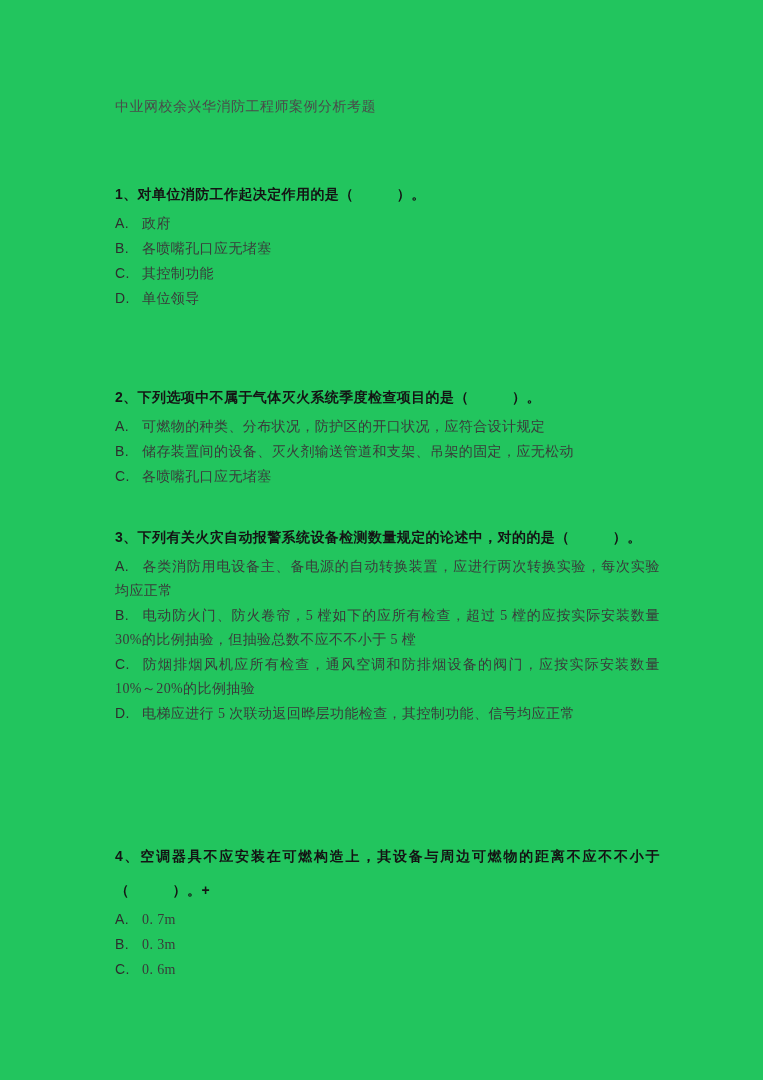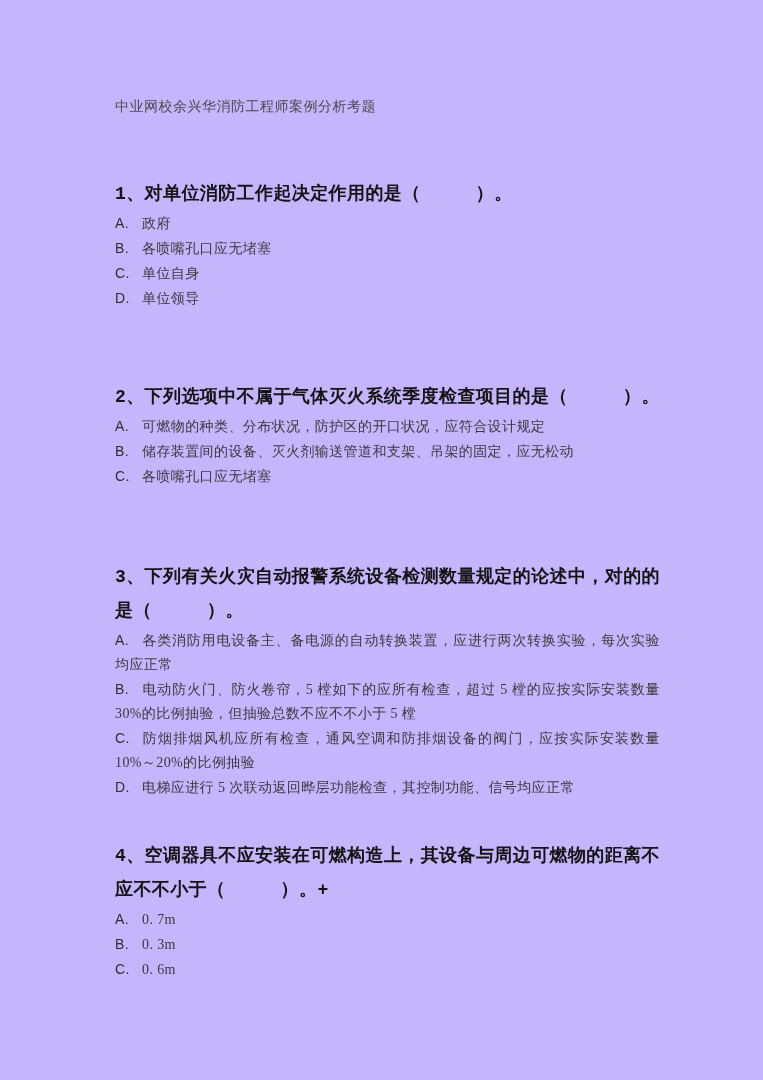--- a/index.html
+++ b/index.html
@@ -4,21 +4,21 @@
 <style>
   html, body {
     margin: 0;
     padding: 0;
     background: #ffffff;
   }
   .page {
     position: relative;
     width: 763px;
     height: 1080px;
-    background: #c4b5fd;
+    background: #22c55e;
     overflow: hidden;
     font-family: "Liberation Serif", serif;
   }
   .abs { position: absolute; left: 115px; width: 545px; margin: 0; }
   .doc-title {
     top: 97px;
     font-family: "Liberation Serif", serif;
     font-size: 14px;
     line-height: 20px;
     color: #4a4a4a;
@@ -29,27 +29,27 @@
     font-family: "Liberation Sans", sans-serif;
     font-weight: 700;
     font-size: 14.5px;
     line-height: 20px;
     color: #141414;
     letter-spacing: 0.3px;
   }
   .q-block { padding: 0; }
   .q1 { top: 177px; }
   .q2 { top: 380px; }
-  .q3 { top: 560px; }
+  .q3 { top: 520px; }
   .q4 { top: 839px; }
   .stem {
     margin: 0;
-    font-family: Liberation Mono, monospace;
+    font-family: Liberation Sans, sans-serif;
     font-weight: 700;
-    font-size: 18px;
+    font-size: 14px;
     line-height: 34px;
     color: #141414;
     letter-spacing: 0.4px;
     white-space: pre-wrap;
     text-align: justify;
   }
   .opt {
     margin: 0;
     font-size: 14px;
     line-height: 24px;
@@ -70,21 +70,21 @@
 
 <div class="page">
 
   <p class="abs doc-title">中业网校余兴华消防工程师案例分析考题</p>
 
 
   <section class="abs q-block q1">
     <p class="stem">1、对单位消防工作起决定作用的是（　　　）。</p>
     <p class="opt"><span class="lab">A.</span><span>政府</span></p>
     <p class="opt"><span class="lab">B.</span><span>各喷嘴孔口应无堵塞</span></p>
-    <p class="opt"><span class="lab">C.</span><span>单位自身</span></p>
+    <p class="opt"><span class="lab">C.</span><span>其控制功能</span></p>
     <p class="opt"><span class="lab">D.</span><span>单位领导</span></p>
   </section>
 
   <section class="abs q-block q2">
     <p class="stem">2、下列选项中不属于气体灭火系统季度检查项目的是（　　　）。</p>
     <p class="opt"><span class="lab">A.</span><span>可燃物的种类、分布状况，防护区的开口状况，应符合设计规定</span></p>
     <p class="opt"><span class="lab">B.</span><span>储存装置间的设备、灭火剂输送管道和支架、吊架的固定，应无松动</span></p>
     <p class="opt"><span class="lab">C.</span><span>各喷嘴孔口应无堵塞</span></p>
   </section>
 

